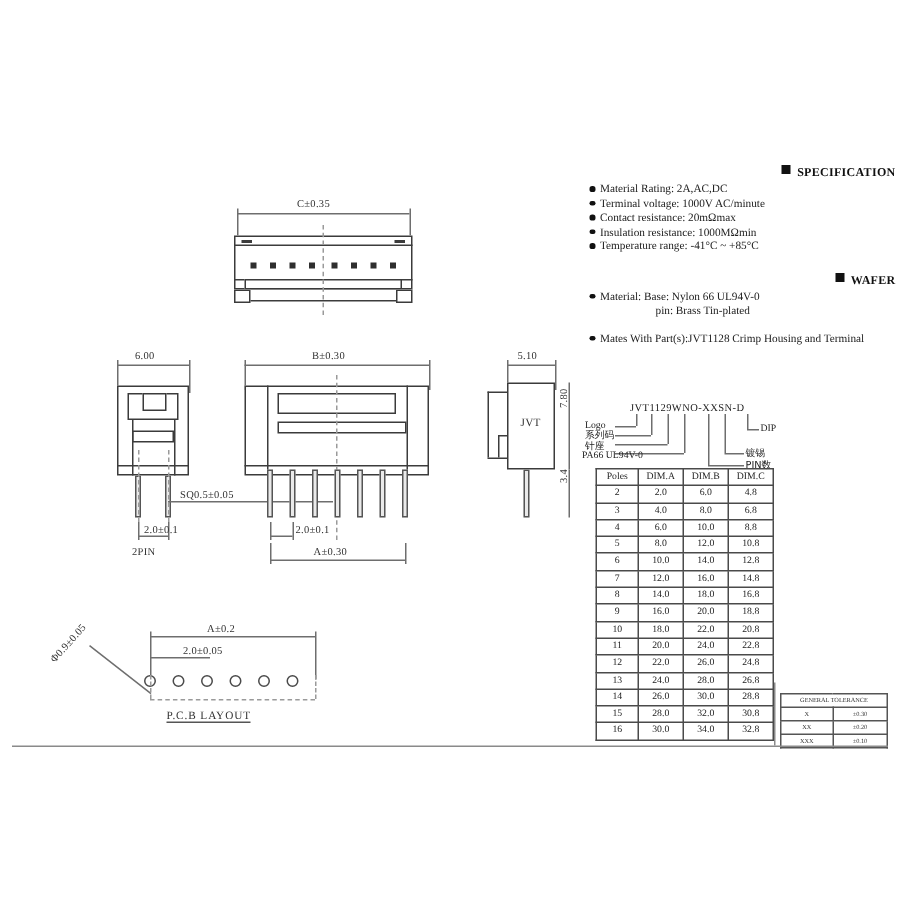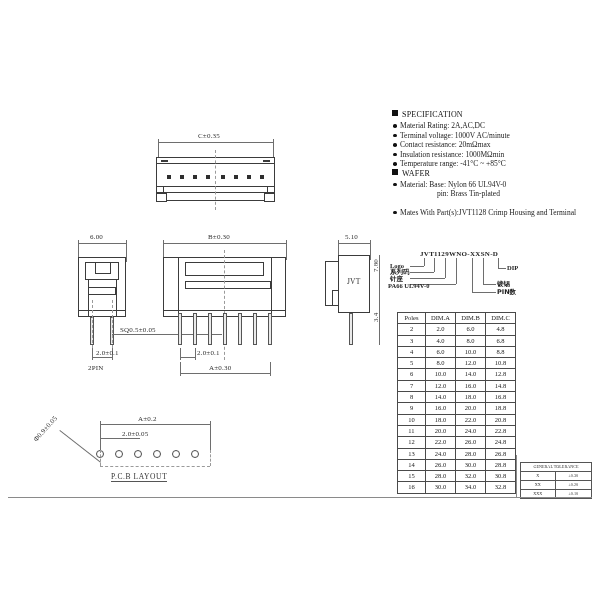--- a/index.html
+++ b/index.html
@@ -17,27 +17,27 @@
   .hln{height:1px;}
   .vln{width:1px;}
   .thin{background:#6e6e6e;}
   .dash{position:absolute;border-top:1px dashed #9a9a9a;height:0;}
   .vdash{position:absolute;border-left:1px dashed #9a9a9a;width:0;}
   .dimtxt{position:absolute;font-size:7px;letter-spacing:.2px;color:#333;white-space:nowrap;font-family:"Liberation Serif",serif;}
 
   
   #spec{position:absolute;left:392px;top:110px;width:205px;}
   .sq{display:inline-block;width:6px;height:6px;background:#111;margin-right:4px;vertical-align:1px;}
-  .hdr{font-size:8px;font-weight:normal;letter-spacing:.2px;margin-bottom:2px;color:#111;}
+  .hdr{font-size:8px;font-weight:bold;letter-spacing:.2px;margin-bottom:2px;color:#111;text-align:right;}
   .bullet{font-size:7.5px;line-height:9.5px;white-space:nowrap;color:#222;position:relative;padding-left:8px;}
   .bullet:before{content:"";position:absolute;left:1px;top:3px;width:3.5px;height:3.5px;border-radius:50%;background:#111;}
   .sub{font-size:7.5px;line-height:9.5px;white-space:nowrap;color:#222;padding-left:45px;}
 
   
-  #pn{position:absolute;left:388px;top:250px;width:150px;height:60px;font-weight:bold;}
+  #pn{position:absolute;left:388px;top:268px;width:150px;height:60px;}
   .pntxt{position:absolute;font-size:6.5px;white-space:nowrap;color:#222;}
   .pnzh{position:absolute;font-size:6.5px;white-space:nowrap;color:#222;font-family:"DejaVu Sans",sans-serif;}
 
   
   #tbl{position:absolute;left:397px;top:312px;border-collapse:collapse;}
   #tbl td,#tbl th{
     border:1px solid #4a4a4a;
     font-size:6.5px;
     text-align:center;
     padding:0;
@@ -213,21 +213,21 @@
   <div id="spec">
     <div class="hdr">
       <span class="sq"></span><span>SPECIFICATION</span>
     </div>
     <div class="bullet">Material Rating: 2A,AC,DC</div>
     <div class="bullet">Terminal voltage: 1000V AC/minute</div>
     <div class="bullet">Contact resistance: 20mΩmax</div>
     <div class="bullet">Insulation resistance: 1000MΩmin</div>
     <div class="bullet">Temperature range: -41°C ~ +85°C</div>
 
-    <div class="hdr" style="">
+    <div class="hdr" style="margin-top:13px;">
       <span class="sq"></span><span>WAFER</span>
     </div>
     <div class="bullet">Material: Base: Nylon 66 UL94V-0</div>
     <div class="sub">pin: Brass Tin-plated</div>
     <div class="bullet" style="margin-top:9px;">Mates With Part(s):JVT1128 Crimp Housing and Terminal</div>
   </div>
 
   <div id="pn">
     <div class="pntxt" style="left:32px;top:0px;font-size:7px;letter-spacing:.3px;">JVT1129WNO-XXSN-D</div>
 

